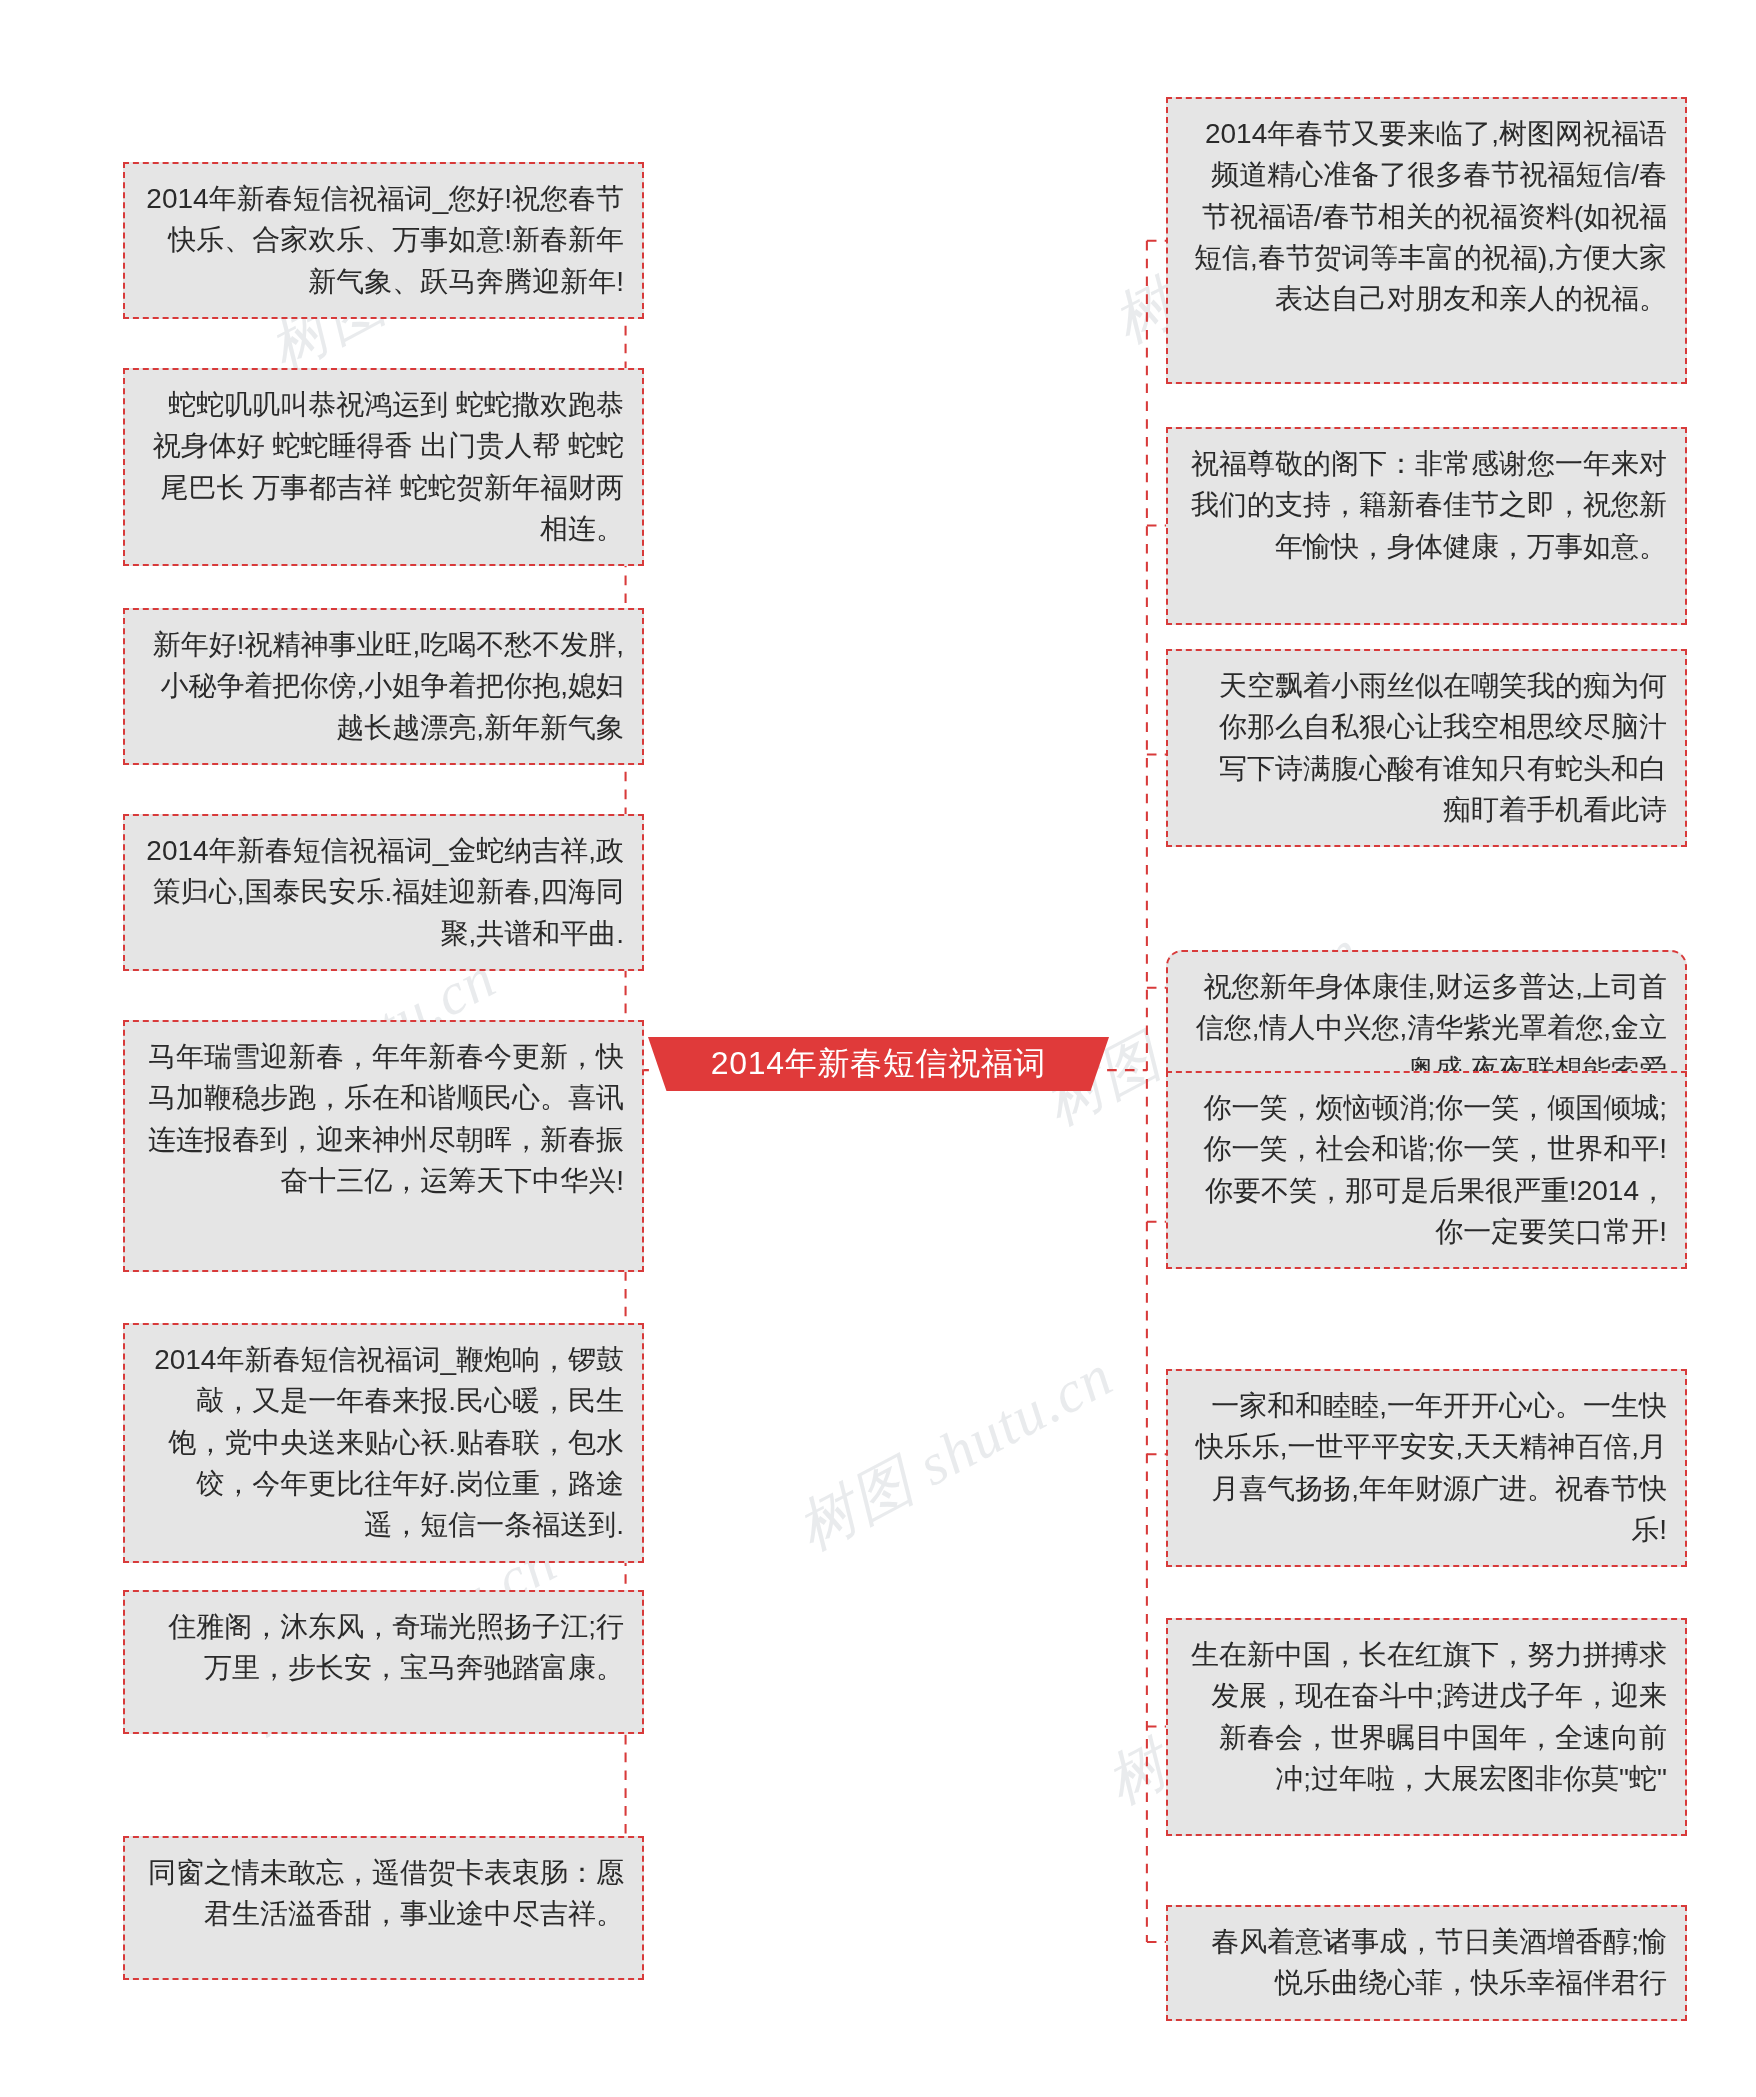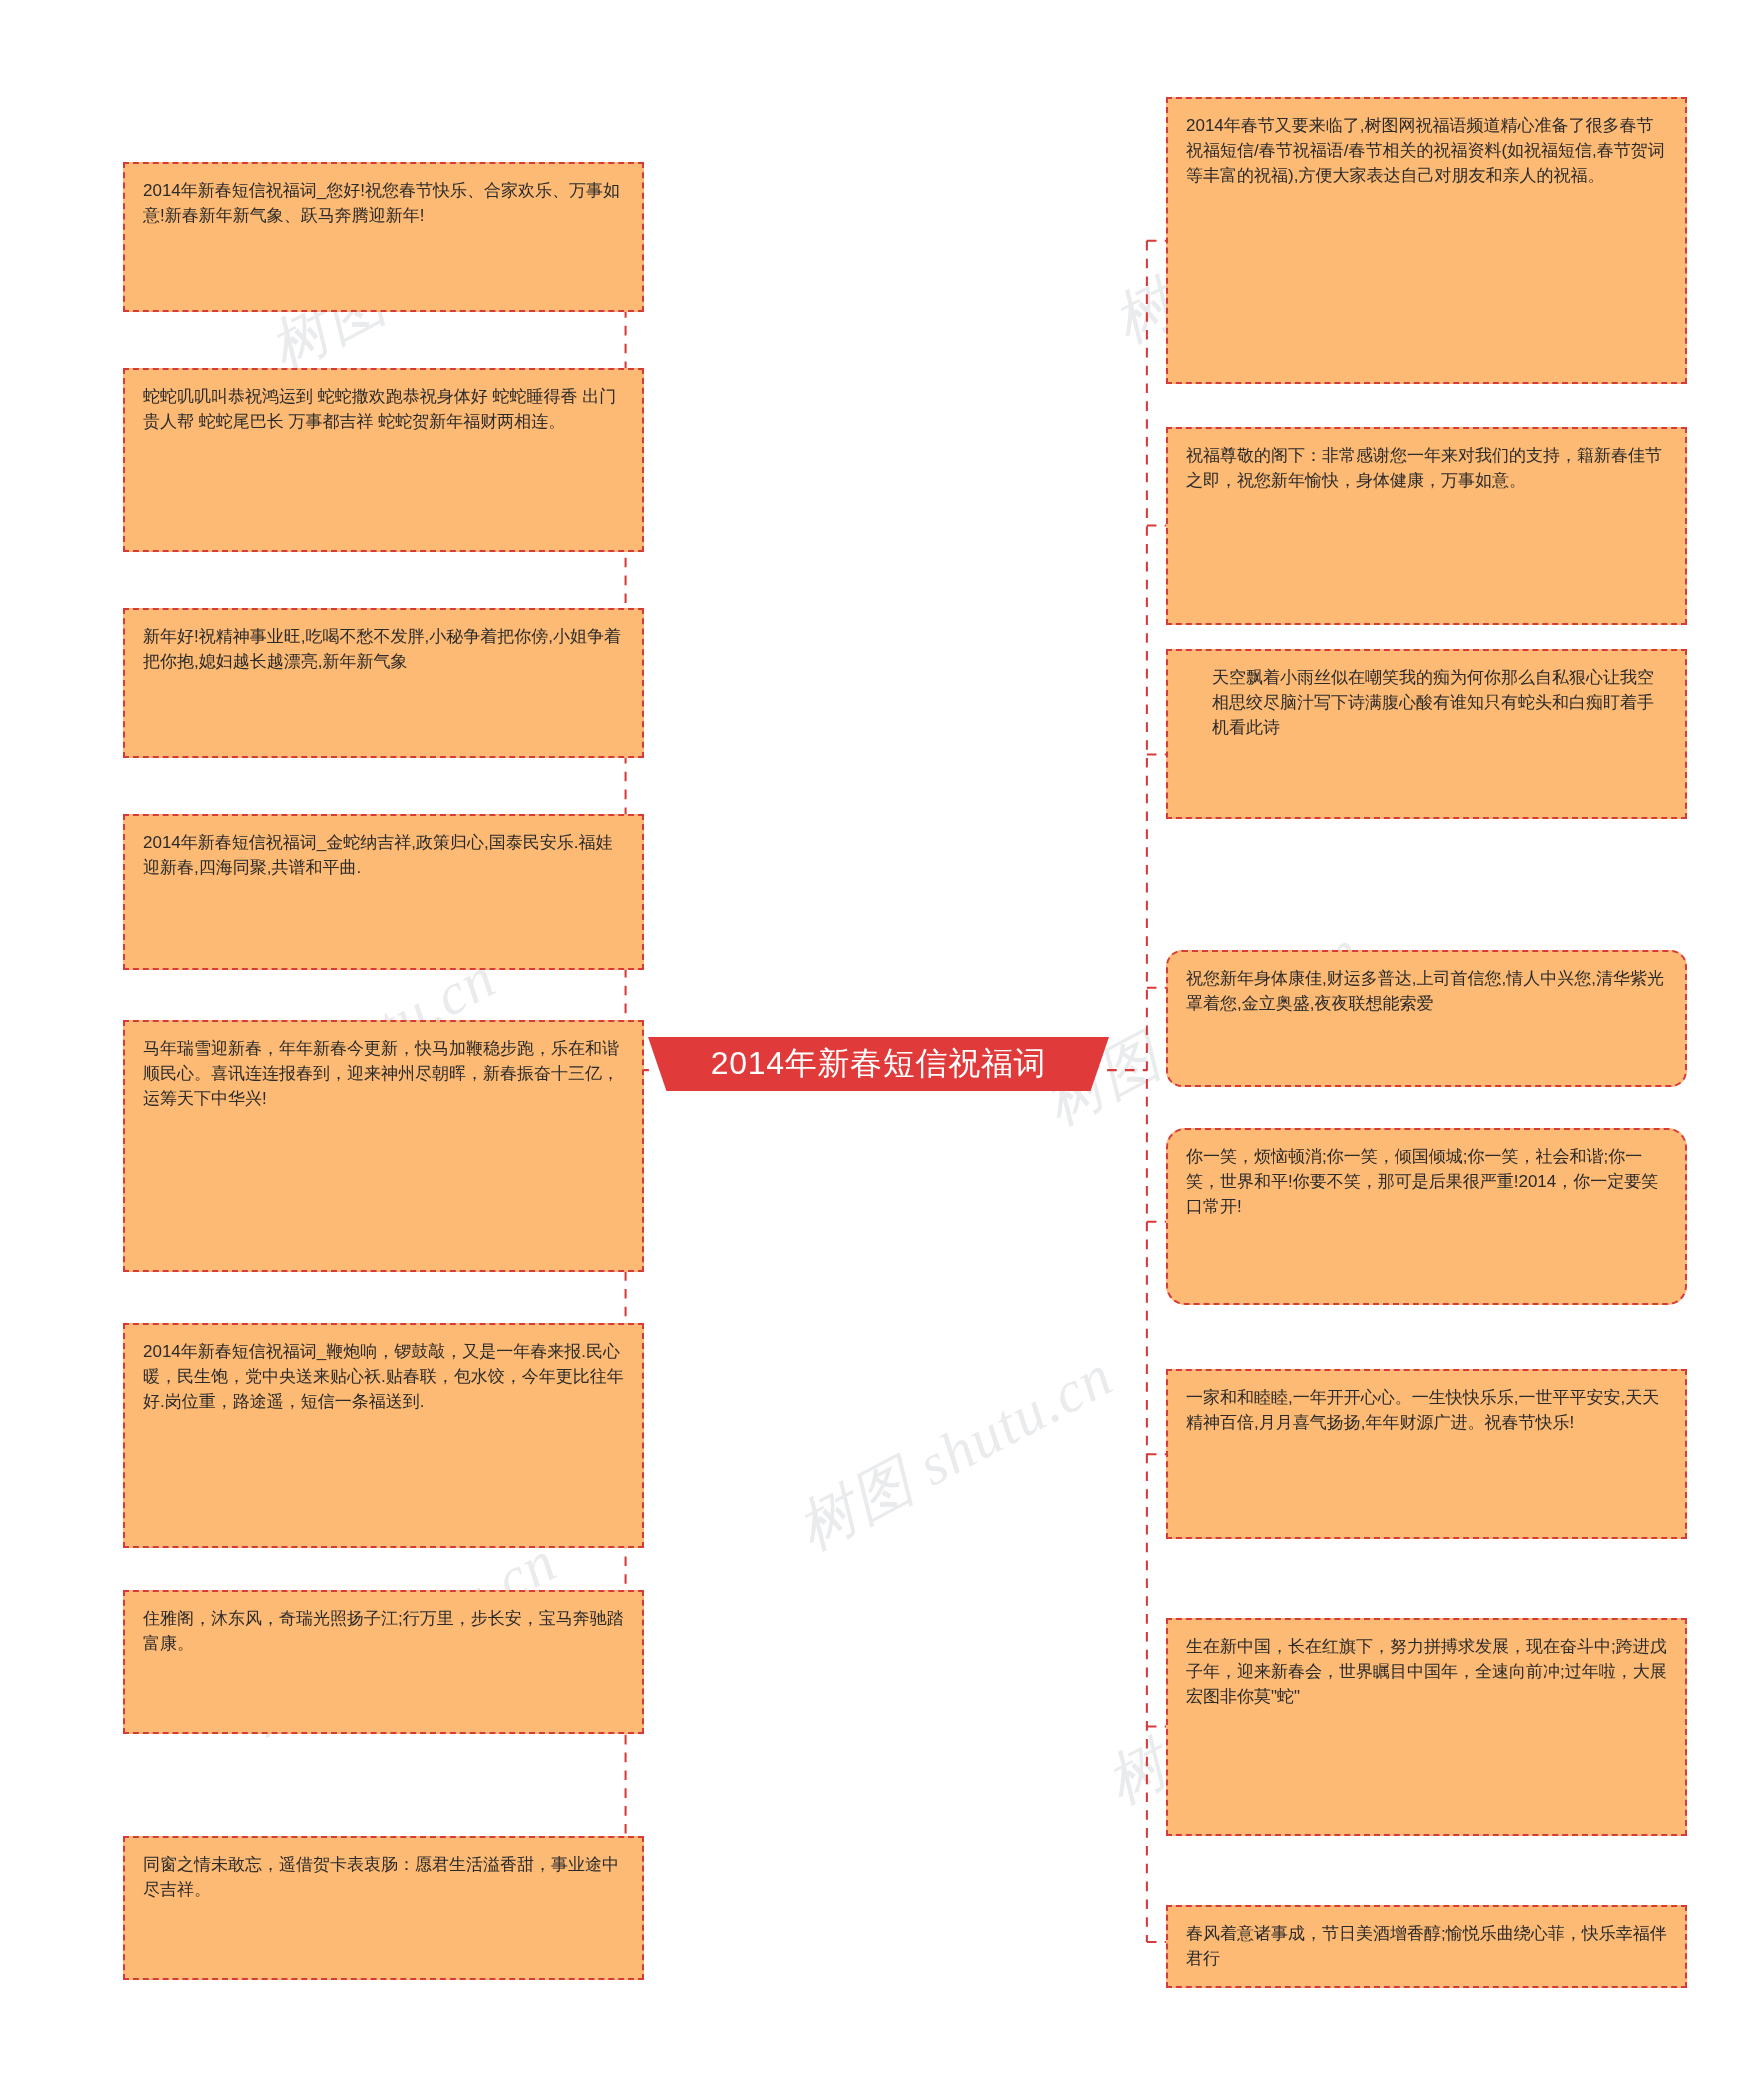--- a/index.html
+++ b/index.html
@@ -71,27 +71,28 @@
     color: #ffffff;
     font-size: 32px;
     letter-spacing: 0.7px;
     white-space: nowrap;
   }
 
   
   .node {
     position: absolute;
     box-sizing: border-box;
-    background: #fdba74;
+    background: #e5e5e5;
     border: 2.1px dashed #d83a3a;
     color: #2a2a2a;
-    font-size: 17px;
+    font-size: 28px;
     line-height: 1.48;
     padding: 13.7px 18px 15px 18px;
     z-index: 4;
+    text-align: right;
   }
   .node-text {
     display: block;
     word-break: break-word;
   }
   .left-col .node { left: 103px; width: 521px; margin-left: 20px; }
   .right-col .node { left: 1166px; width: 521px; }
 </style>
 </head>
 <body>
@@ -164,21 +165,21 @@
     </div>
     <div class="node" style="top: 427px; min-height: 198px;">
       <span class="node-text">祝福尊敬的阁下：非常感谢您一年来对我们的支持，籍新春佳节之即，祝您新年愉快，身体健康，万事如意。</span>
     </div>
     <div class="node" style="top: 649px; min-height: 170px; padding-left: 44px;">
       <span class="node-text">天空飘着小雨丝似在嘲笑我的痴为何你那么自私狠心让我空相思绞尽脑汁写下诗满腹心酸有谁知只有蛇头和白痴盯着手机看此诗</span>
     </div>
     <div class="node" style="top: 950px; min-height: 137px; border-radius: 16px;">
       <span class="node-text">祝您新年身体康佳,财运多普达,上司首信您,情人中兴您,清华紫光罩着您,金立奥盛,夜夜联想能索爱</span>
     </div>
-    <div class="node" style="top: 1128px; min-height: 177px; border-radius: 19px;">
+    <div class="node" style="top: 1071px; min-height: 177px;">
       <span class="node-text">你一笑，烦恼顿消;你一笑，倾国倾城;你一笑，社会和谐;你一笑，世界和平!你要不笑，那可是后果很严重!2014，你一定要笑口常开!</span>
     </div>
     <div class="node" style="top: 1369px; min-height: 170px;">
       <span class="node-text">一家和和睦睦,一年开开心心。一生快快乐乐,一世平平安安,天天精神百倍,月月喜气扬扬,年年财源广进。祝春节快乐!</span>
     </div>
     <div class="node" style="top: 1618px; min-height: 218px;">
       <span class="node-text">生在新中国，长在红旗下，努力拼搏求发展，现在奋斗中;跨进戊子年，迎来新春会，世界瞩目中国年，全速向前冲;过年啦，大展宏图非你莫"蛇"</span>
     </div>
     <div class="node" style="top: 1905px; min-height: 75px;">
       <span class="node-text">春风着意诸事成，节日美酒增香醇;愉悦乐曲绕心菲，快乐幸福伴君行</span>

